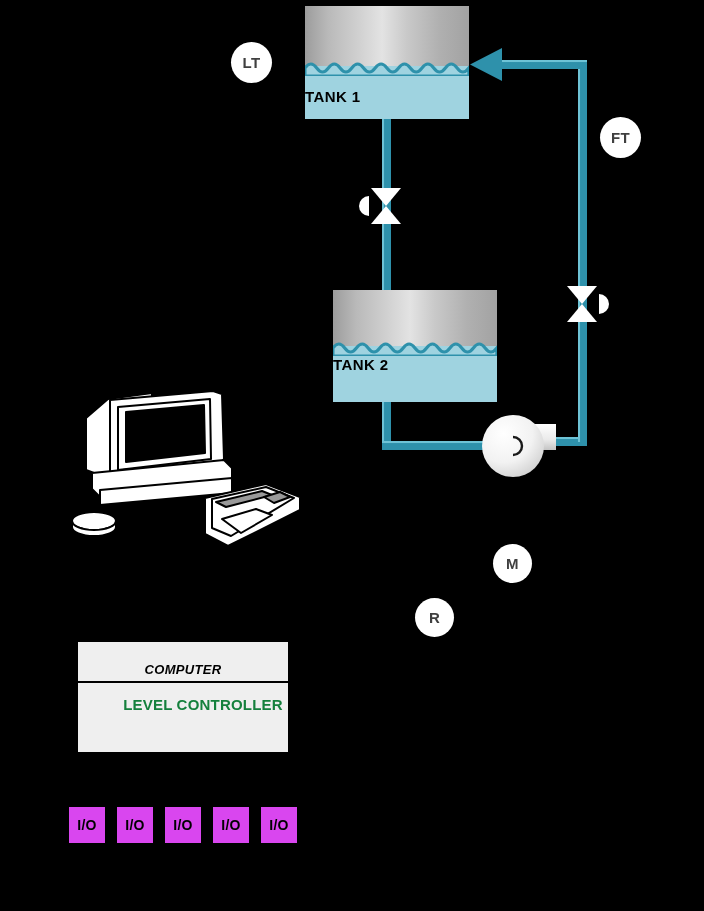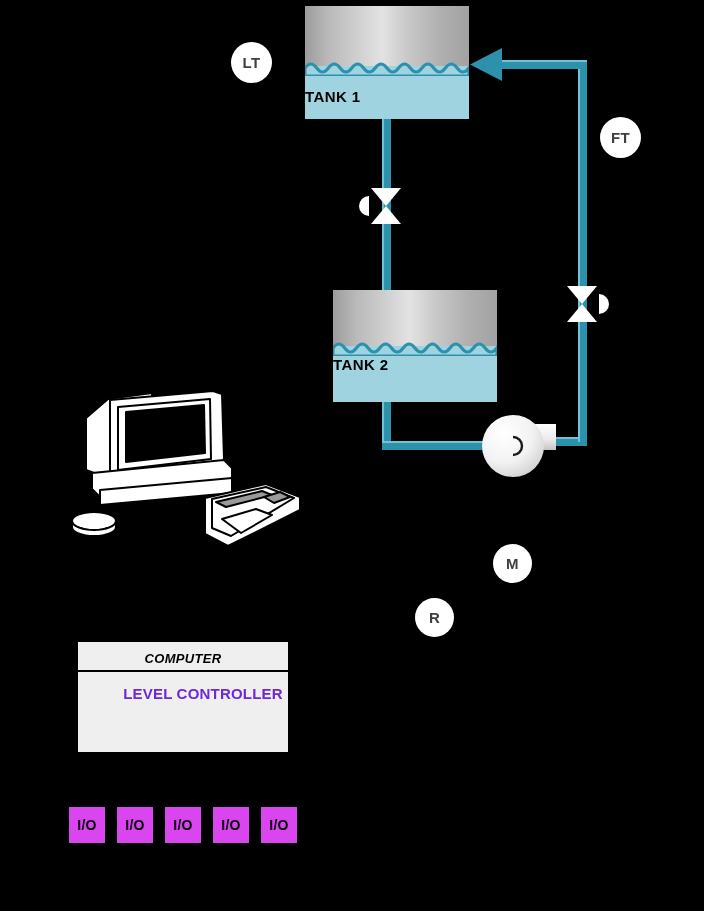--- a/index.html
+++ b/index.html
@@ -84,27 +84,27 @@
     border: 2px solid #000000;
     box-sizing: border-box;
   }
   .ctrl-header {
     border-bottom: 2px solid #000000;
     text-align: center;
     font-style: italic;
     font-weight: bold;
     font-size: 13px;
     color: #000000;
-    padding: 9px 0 4px 0;
+    padding: 20px 0 4px 0;
     letter-spacing: 0.3px;
   }
   .ctrl-body {
     text-align: center;
     padding-top: 12px;
-    color: #6d28d9;
+    color: #15803d;
     padding-left: 40px;
   }
   .ctrl-line {
     font-weight: bold;
     font-size: 15px;
     line-height: 20px;
     letter-spacing: 0.2px;
   }
 
   

